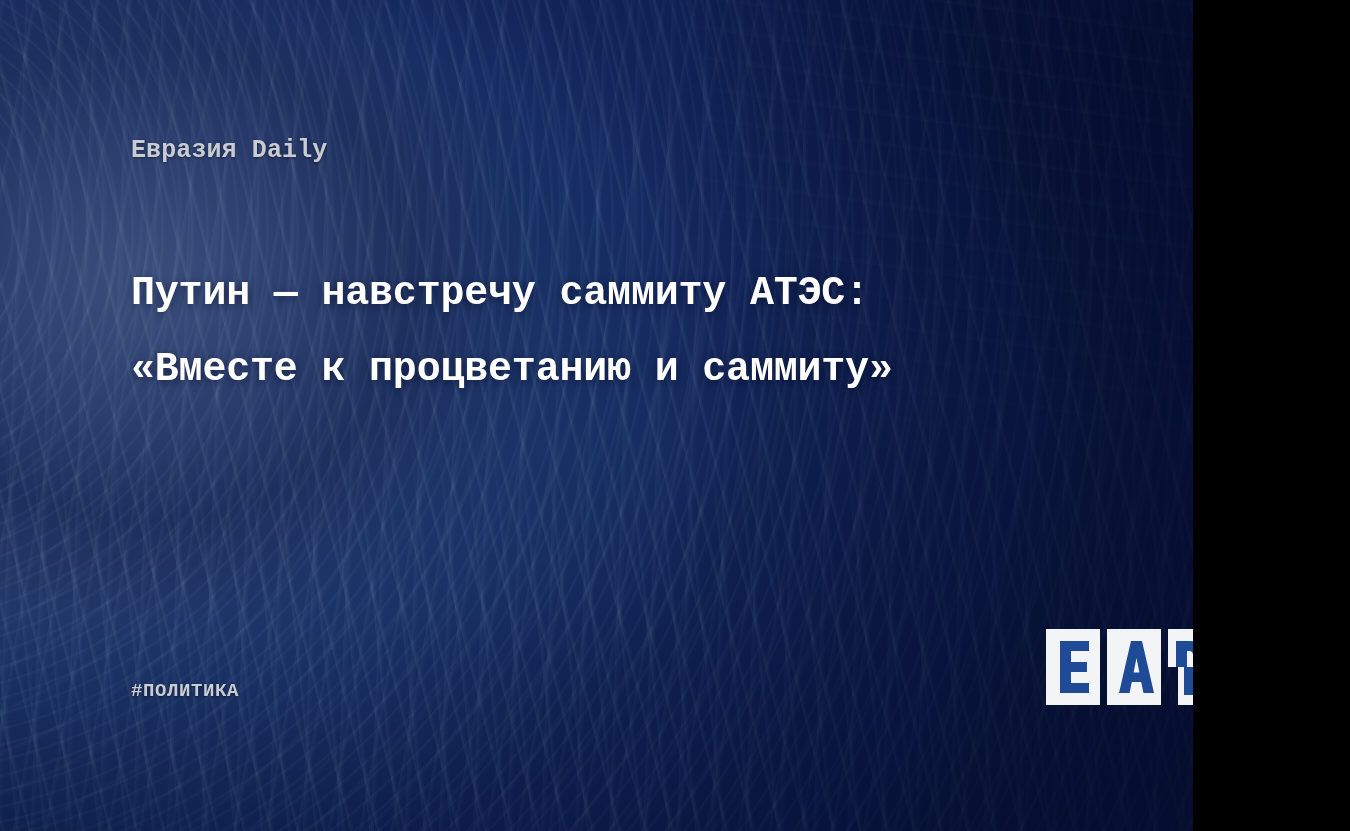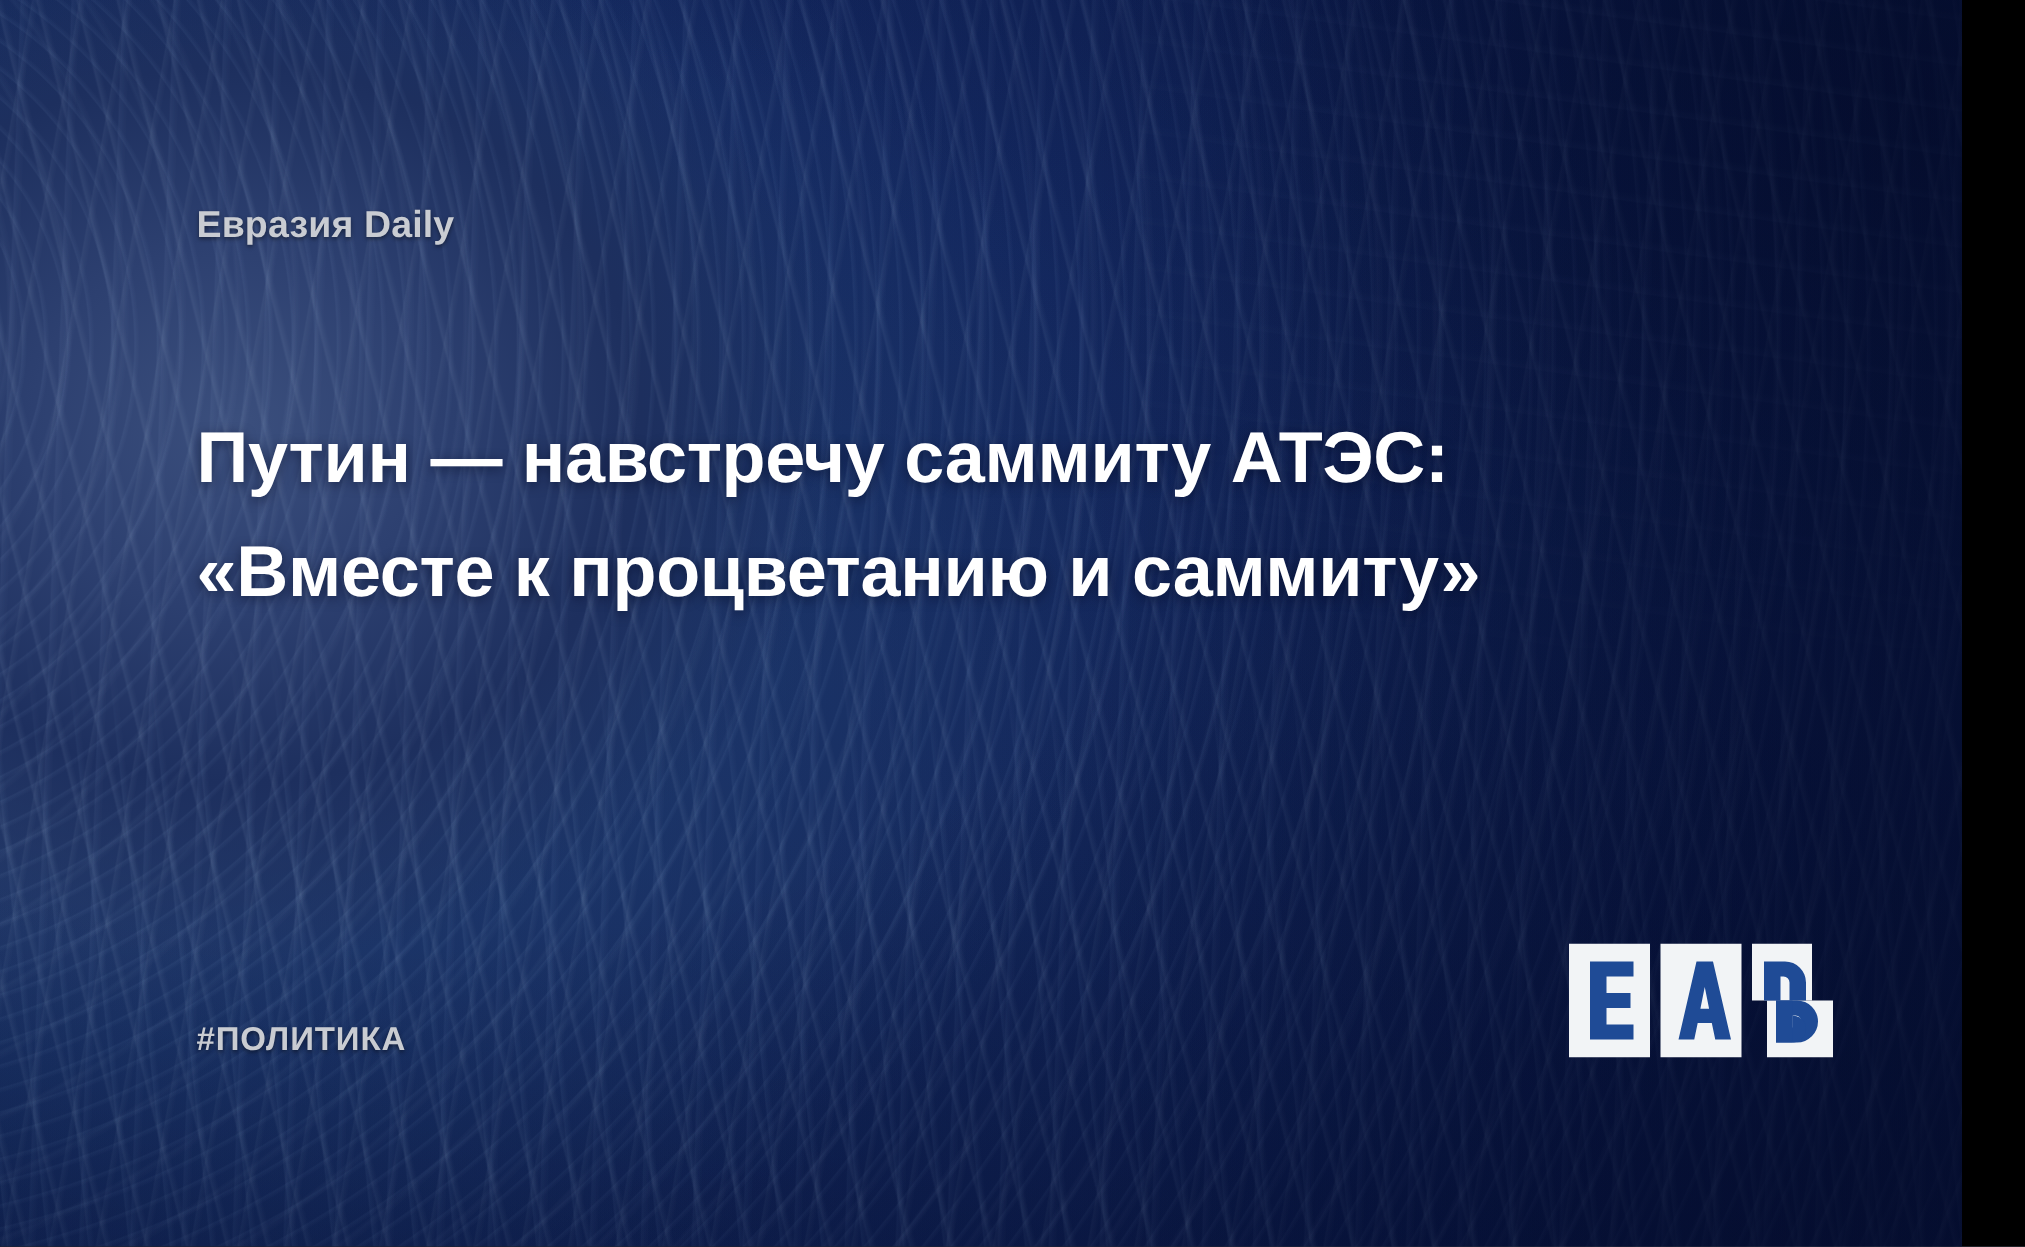--- a/index.html
+++ b/index.html
@@ -6,24 +6,25 @@
     margin: 0;
     padding: 0;
     background: #000;
   }
   body {
     font-family: "Liberation Sans", sans-serif;
   }
 
   .stage {
     position: relative;
-    width: 1308px;
+    width: 1193px;
     height: 831px;
     overflow: hidden;
     background: #0b1c4f;
+    font-family: Liberation Mono, monospace;
   }
 
   
   .bg-base {
     position: absolute;
     inset: 0;
     background:
       radial-gradient(ellipse 520px 460px at 12% 34%, #3b4f7d 0%, #2d4070 26%, #1d2f5e 52%, rgba(16,38,84,0) 78%),
       radial-gradient(ellipse 900px 700px at 2% 46%, #32456f 0%, rgba(32,60,110,0.55) 45%, rgba(12,28,72,0) 80%),
       radial-gradient(ellipse 1100px 900px at 30% 55%, rgba(34,62,116,0.55) 0%, rgba(13,32,80,0) 72%),
@@ -148,36 +149,36 @@
     font-weight: bold;
     color: #c9ccd2;
     letter-spacing: 0.1px;
     white-space: nowrap;
     text-shadow: 0 1px 3px rgba(0,0,0,0.45);
   }
 
   .headline {
     position: absolute;
     left: 131px;
-    top: 268px;
+    top: 256px;
     width: 1060px;
-    font-size: 48px;
+    font-size: 40px;
     font-weight: bold;
     line-height: 76px;
     color: #ffffff;
     letter-spacing: -0.2px;
     text-shadow: 0 2px 8px rgba(2,8,32,0.5);
   }
   .headline .hl-line { display: block; white-space: nowrap; }
 
   .hashtag {
     position: absolute;
     left: 131px;
     top: 680px;
-    font-size: 22px;
+    font-size: 19px;
     font-weight: bold;
     letter-spacing: 0.6px;
     color: #c9ccd2;
     white-space: nowrap;
     text-shadow: 0 1px 3px rgba(0,0,0,0.45);
   }
 
   
   .logo {
     position: absolute;

